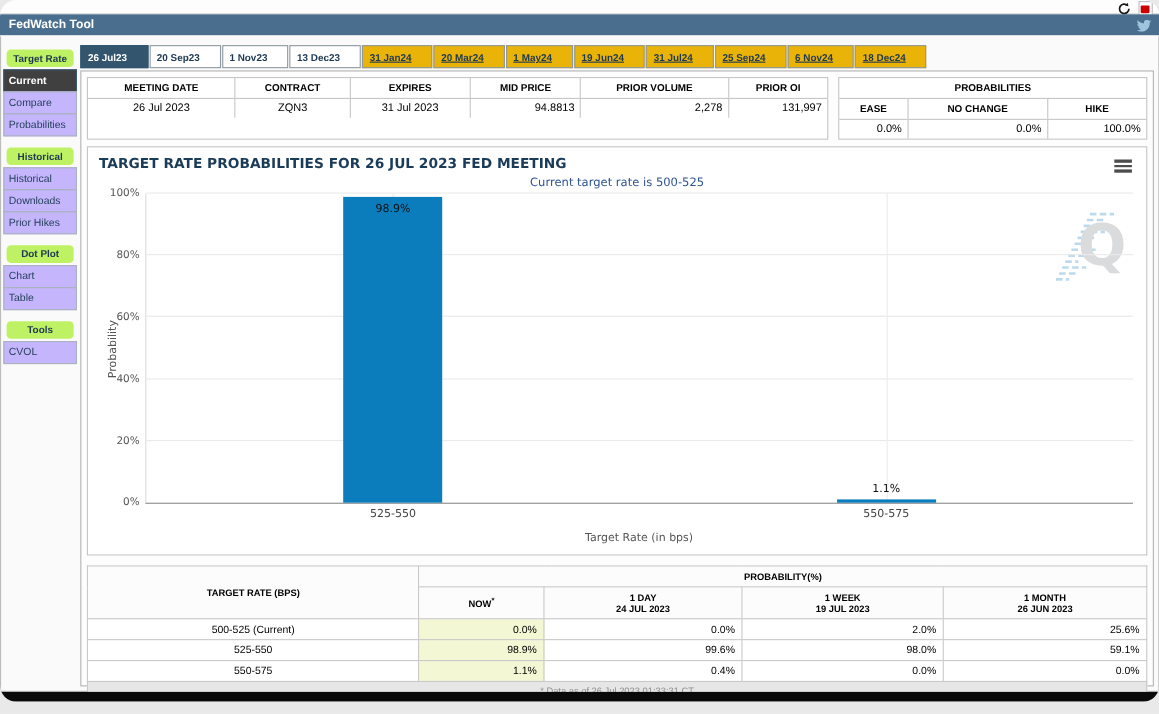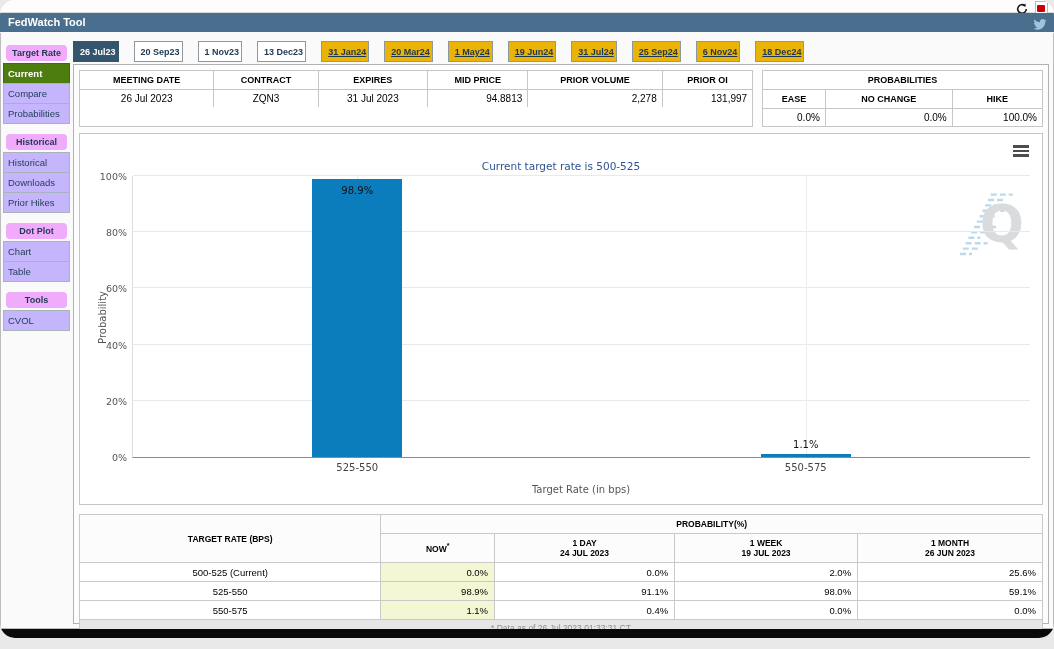--- a/index.html
+++ b/index.html
@@ -14,29 +14,29 @@
 
   
   .bluebar { height:19px; background:#4a6f8e; color:#fff; font-size:11px; font-weight:bold; line-height:19px; padding-left:8px; position:relative; }
   .icon-twitter { position:absolute; right:7px; top:4px; cursor:pointer; }
 
   
   .app { position:absolute; top:33px; bottom:9px; left:0; right:0; background:#fafafa; border-left:1px solid #bcbcbc; border-right:1px solid #bcbcbc; border-bottom:1px solid #bcbcbc; }
 
   
   .sidebar { position:absolute; left:2px; top:12px; width:67px; }
-  .sb-header { background:#f0abfc; border-radius:4px; margin:10px 3px 3px 3px; text-align:center; font-size:9px; font-weight:bold; color:#1d3850; padding:3px 0; }
+  .sb-header { background:#bef264; border-radius:4px; margin:10px 3px 3px 3px; text-align:center; font-size:9px; font-weight:bold; color:#1d3850; padding:3px 0; }
   .sb-section:first-child .sb-header { margin-top:0; }
   .sb-item { background:#c4b5fd; border:1px solid #a9b3bb; font-size:9.5px; color:#25405a; padding:4px 0 4px 4px; margin-top:-1px; cursor:pointer; }
-  .sb-item.selected { background:#4d7c0f; border-color:#3a5a74; color:#fff; font-weight:bold; }
+  .sb-item.selected { background:#404040; border-color:#3a5a74; color:#fff; font-weight:bold; }
 
   
   .main { position:absolute; left:72px; top:8px; right:4px; bottom:4px; }
   .tabs { height:23px; white-space:nowrap; }
-  .tab { display:inline-block; font-size:9px; font-weight:bold; color:#1d3850; background:#fff; border:1px solid #8d989f; padding:5px 2px 4px 6px; margin-right:15px; vertical-align:top; cursor:pointer; }
+  .tab { display:inline-block; font-size:9px; font-weight:bold; color:#1d3850; background:#fff; border:1px solid #8d989f; padding:5px 18px 4px 6px; margin-right:1px; vertical-align:top; cursor:pointer; }
   .tab.selected { background:#33566e; border-color:#33566e; color:#fff; }
   .tab.projected { background:#eab308; border-color:#8d989f;text-decoration:underline; }
 
   .panel { position:absolute; top:23px; left:0; right:0; bottom:0; border:1px solid #b2b2b2; background:#fdfdfd; padding:5px; }
 
   
   .inforow { display:flex; gap:9px; }
   .dtable { border:1px solid #c6c6c6; background:#fff; }
   .minfo { flex:2.41; }
   .probs { flex:1; }
@@ -178,20 +178,21 @@
               </div>
             <div class="tvals" id="probs-vals">
                 <div>0.0%</div>
                 <div>0.0%</div>
                 <div>100.0%</div>
               </div>
           </div>
         </div>
 
         <div class="chart">
+          <div class="ctitle">TARGET RATE PROBABILITIES FOR 26 JUL 2023 FED MEETING</div>
           <div class="menu-icon">
               <div></div>
               <div></div>
               <div></div>
             </div>
           <div class="csub">Current target rate is 500-525</div>
           <div class="ylab-wrap">
             <span class="ylab">Probability</span>
           </div>
           <div class="plot" id="plot">
@@ -259,21 +260,21 @@
               <tr>
                 <td class="rate">500-525 (Current)</td>
                 <td class="num hl">0.0%</td>
                 <td class="num">0.0%</td>
                 <td class="num">2.0%</td>
                 <td class="num">25.6%</td>
               </tr>
               <tr>
                 <td class="rate">525-550</td>
                 <td class="num hl">98.9%</td>
-                <td class="num">91.1%</td>
+                <td class="num">99.6%</td>
                 <td class="num">98.0%</td>
                 <td class="num">59.1%</td>
               </tr>
               <tr>
                 <td class="rate">550-575</td>
                 <td class="num hl">1.1%</td>
                 <td class="num">0.4%</td>
                 <td class="num">0.0%</td>
                 <td class="num">0.0%</td>
               </tr>

